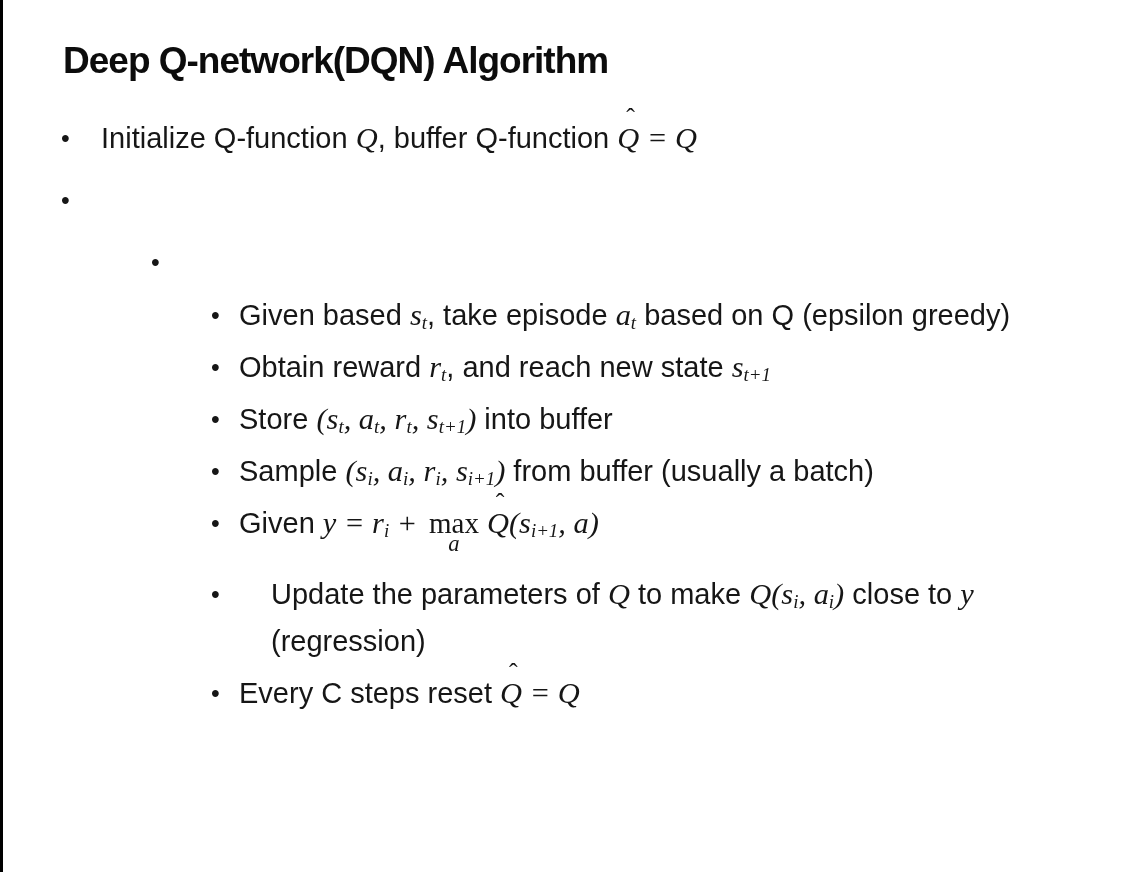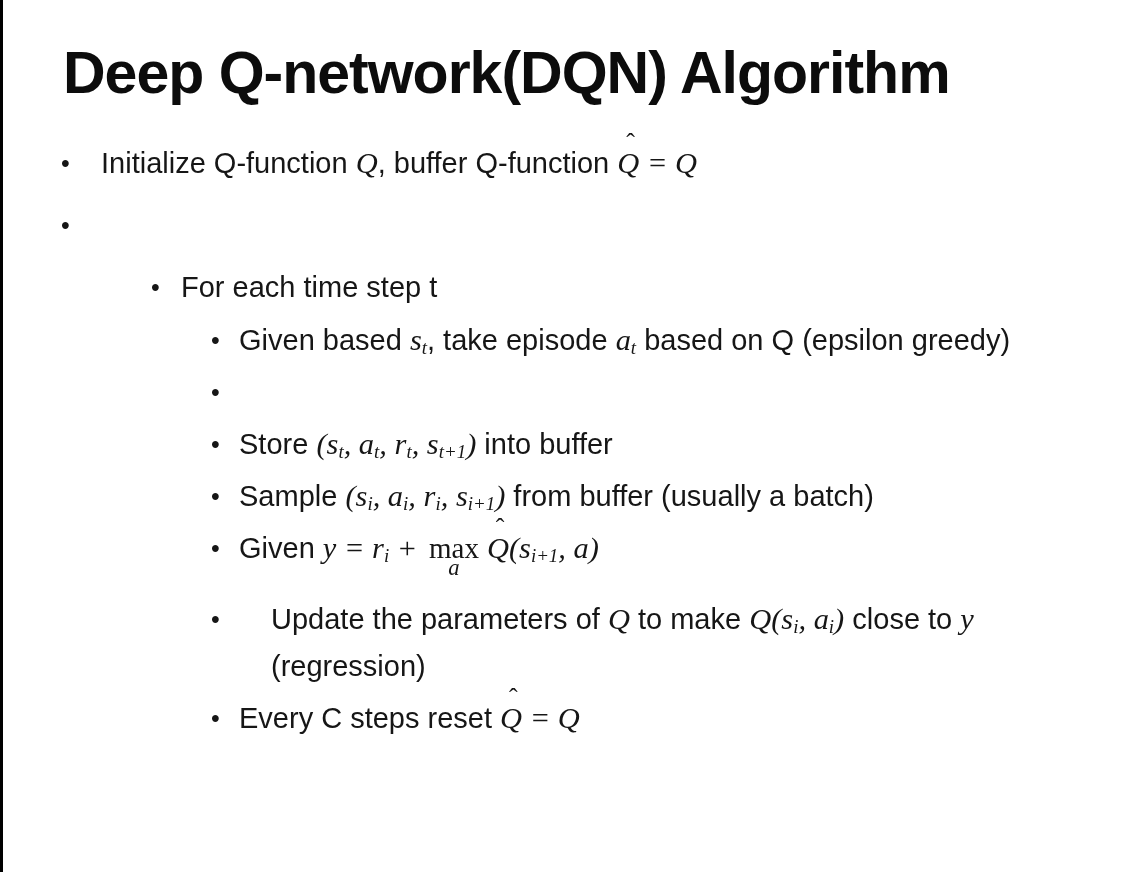--- a/index.html
+++ b/index.html
@@ -18,21 +18,21 @@
   .slide {
     position: absolute;
     inset: 0;
     box-sizing: border-box;
     border-left: 3px solid #000000;
     padding-top: 40px;
     background: #ffffff;
   }
   .slide-title {
     margin: 0 0 0 60px;
-    font-size: 59px;
+    font-size: 37px;
     line-height: 1.12;
     font-weight: 700;
     letter-spacing: -1px;
     color: #0c0c0c;
   }
   .bullet-list {
     margin-top: 34px;
   }
   .bullet {
     display: flex;
@@ -114,28 +114,28 @@
   <div class="bullet-list" id="bullets">
       <div class="bullet level-1 b1">
         <span class="marker">•</span>
         <span class="txt"><span class="plain">Initialize Q-function </span><span class="math">Q</span><span class="plain">, buffer Q-function </span><span class="hatwrap"><span class="hatmark">ˆ</span>Q</span><span class="math"> = Q</span></span>
       </div>
       <div class="bullet level-1 b2">
         <span class="marker">•</span>
       </div>
       <div class="bullet level-2 b3">
         <span class="marker">•</span>
-        <span class="txt"><span class="plain">For each time step t</span></span>
       </div>
       <div class="bullet level-3 b4">
         <span class="marker">•</span>
         <span class="txt"><span class="plain">Given based </span><span class="math">s<sub>t</sub></span><span class="plain">, take episode </span><span class="math">a<sub>t</sub></span><span class="plain"> based on Q (epsilon greedy)</span></span>
       </div>
       <div class="bullet level-3 b5">
         <span class="marker">•</span>
+        <span class="txt"><span class="plain">Obtain reward </span><span class="math">r<sub>t</sub></span><span class="plain">, and reach new state </span><span class="math">s<sub>t+1</sub></span></span>
       </div>
       <div class="bullet level-3 b6">
         <span class="marker">•</span>
         <span class="txt"><span class="plain">Store </span><span class="math">(</span><span class="math">s<sub>t</sub></span><span class="math">, </span><span class="math">a<sub>t</sub></span><span class="math">, </span><span class="math">r<sub>t</sub></span><span class="math">, </span><span class="math">s<sub>t+1</sub></span><span class="math">)</span><span class="plain"> into buffer</span></span>
       </div>
       <div class="bullet level-3 b7">
         <span class="marker">•</span>
         <span class="txt"><span class="plain">Sample </span><span class="math">(</span><span class="math">s<sub>i</sub></span><span class="math">, </span><span class="math">a<sub>i</sub></span><span class="math">, </span><span class="math">r<sub>i</sub></span><span class="math">, </span><span class="math">s<sub>i+1</sub></span><span class="math">)</span><span class="plain"> from buffer (usually a batch)</span></span>
       </div>
       <div class="bullet level-3 b8">

